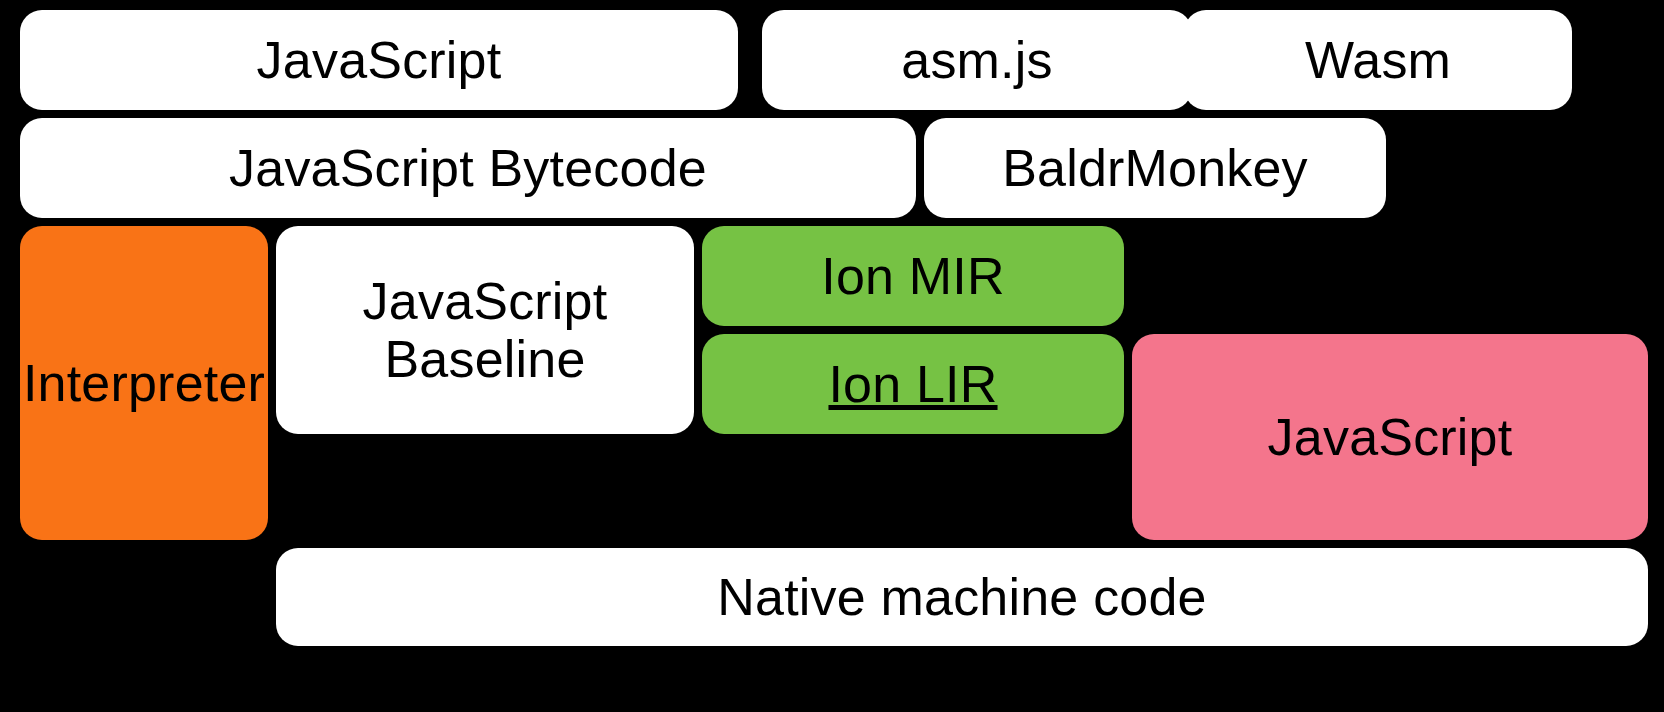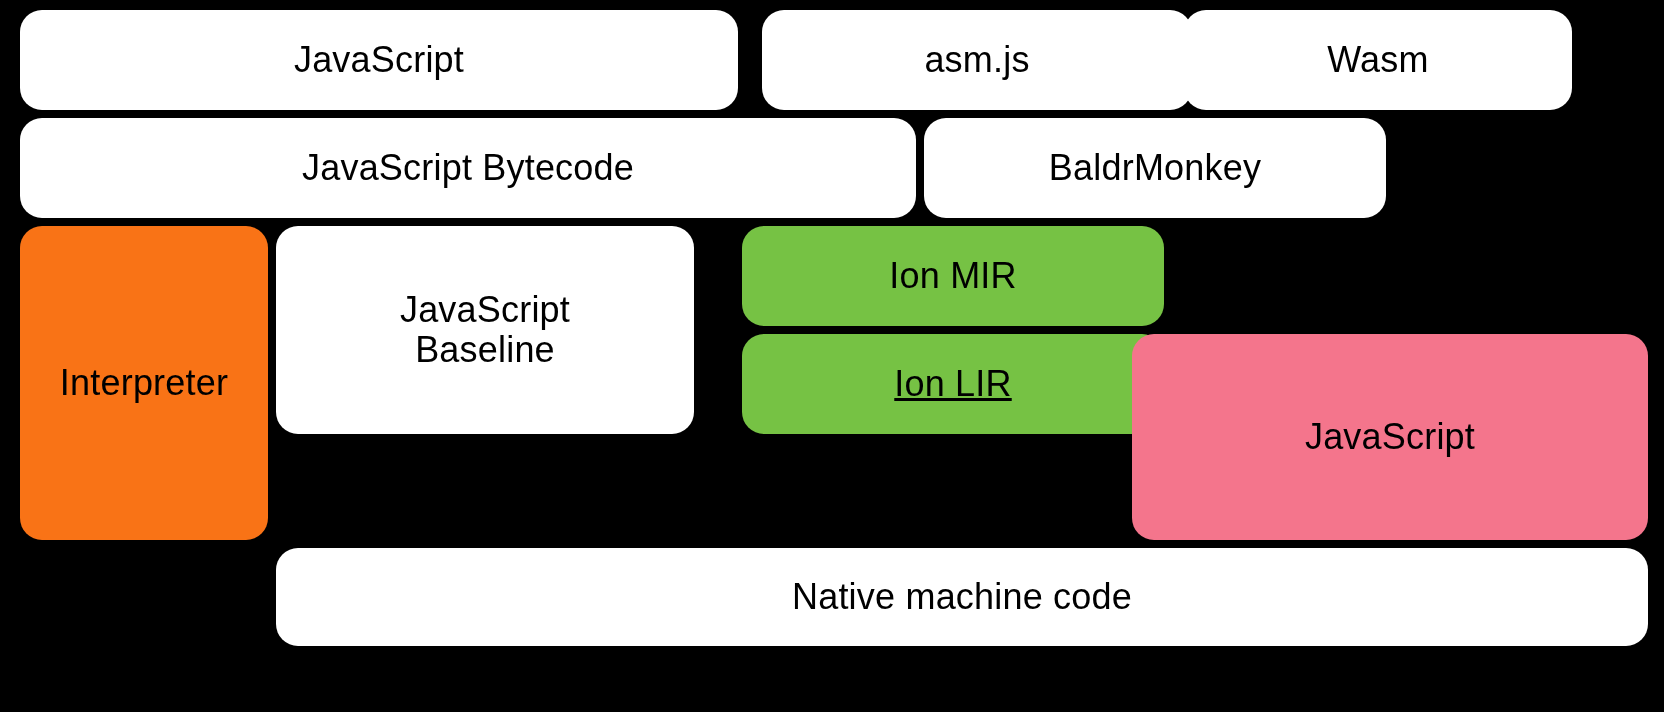--- a/index.html
+++ b/index.html
@@ -23,30 +23,30 @@
   .node {
     position: absolute;
     box-sizing: border-box;
     border-radius: 22px;
     display: flex;
     align-items: center;
     justify-content: center;
     text-align: center;
     color: #000000;
     font-family: "Liberation Sans", sans-serif;
-    font-size: 36px;
+    font-size: 52px;
     line-height: 1.12;
     font-weight: 400;
     letter-spacing: 0.2px;
     white-space: pre-line;
     user-select: none;
   }
   .fill-white { background: #FFFFFF; }
   .fill-gray  { background: #f97316; }
-  .fill-green { background: #76C244; margin-left: 40px; }
+  .fill-green { background: #76C244; }
   .fill-pink  { background: #F4758C; }
 
   
   #n-javascript      { left: 20px;   top: 10px;  width: 718px; height: 100px; }
   #n-asmjs           { left: 746px;  top: 10px;  width: 430px; height: 100px; margin-left: 16px; }
   #n-wasm            { left: 1184px; top: 10px;  width: 388px; height: 100px; }
 
   
   #n-js-bytecode     { left: 20px;   top: 118px; width: 896px; height: 100px; }
   #n-baldrmonkey     { left: 924px;  top: 118px; width: 462px; height: 100px; }

